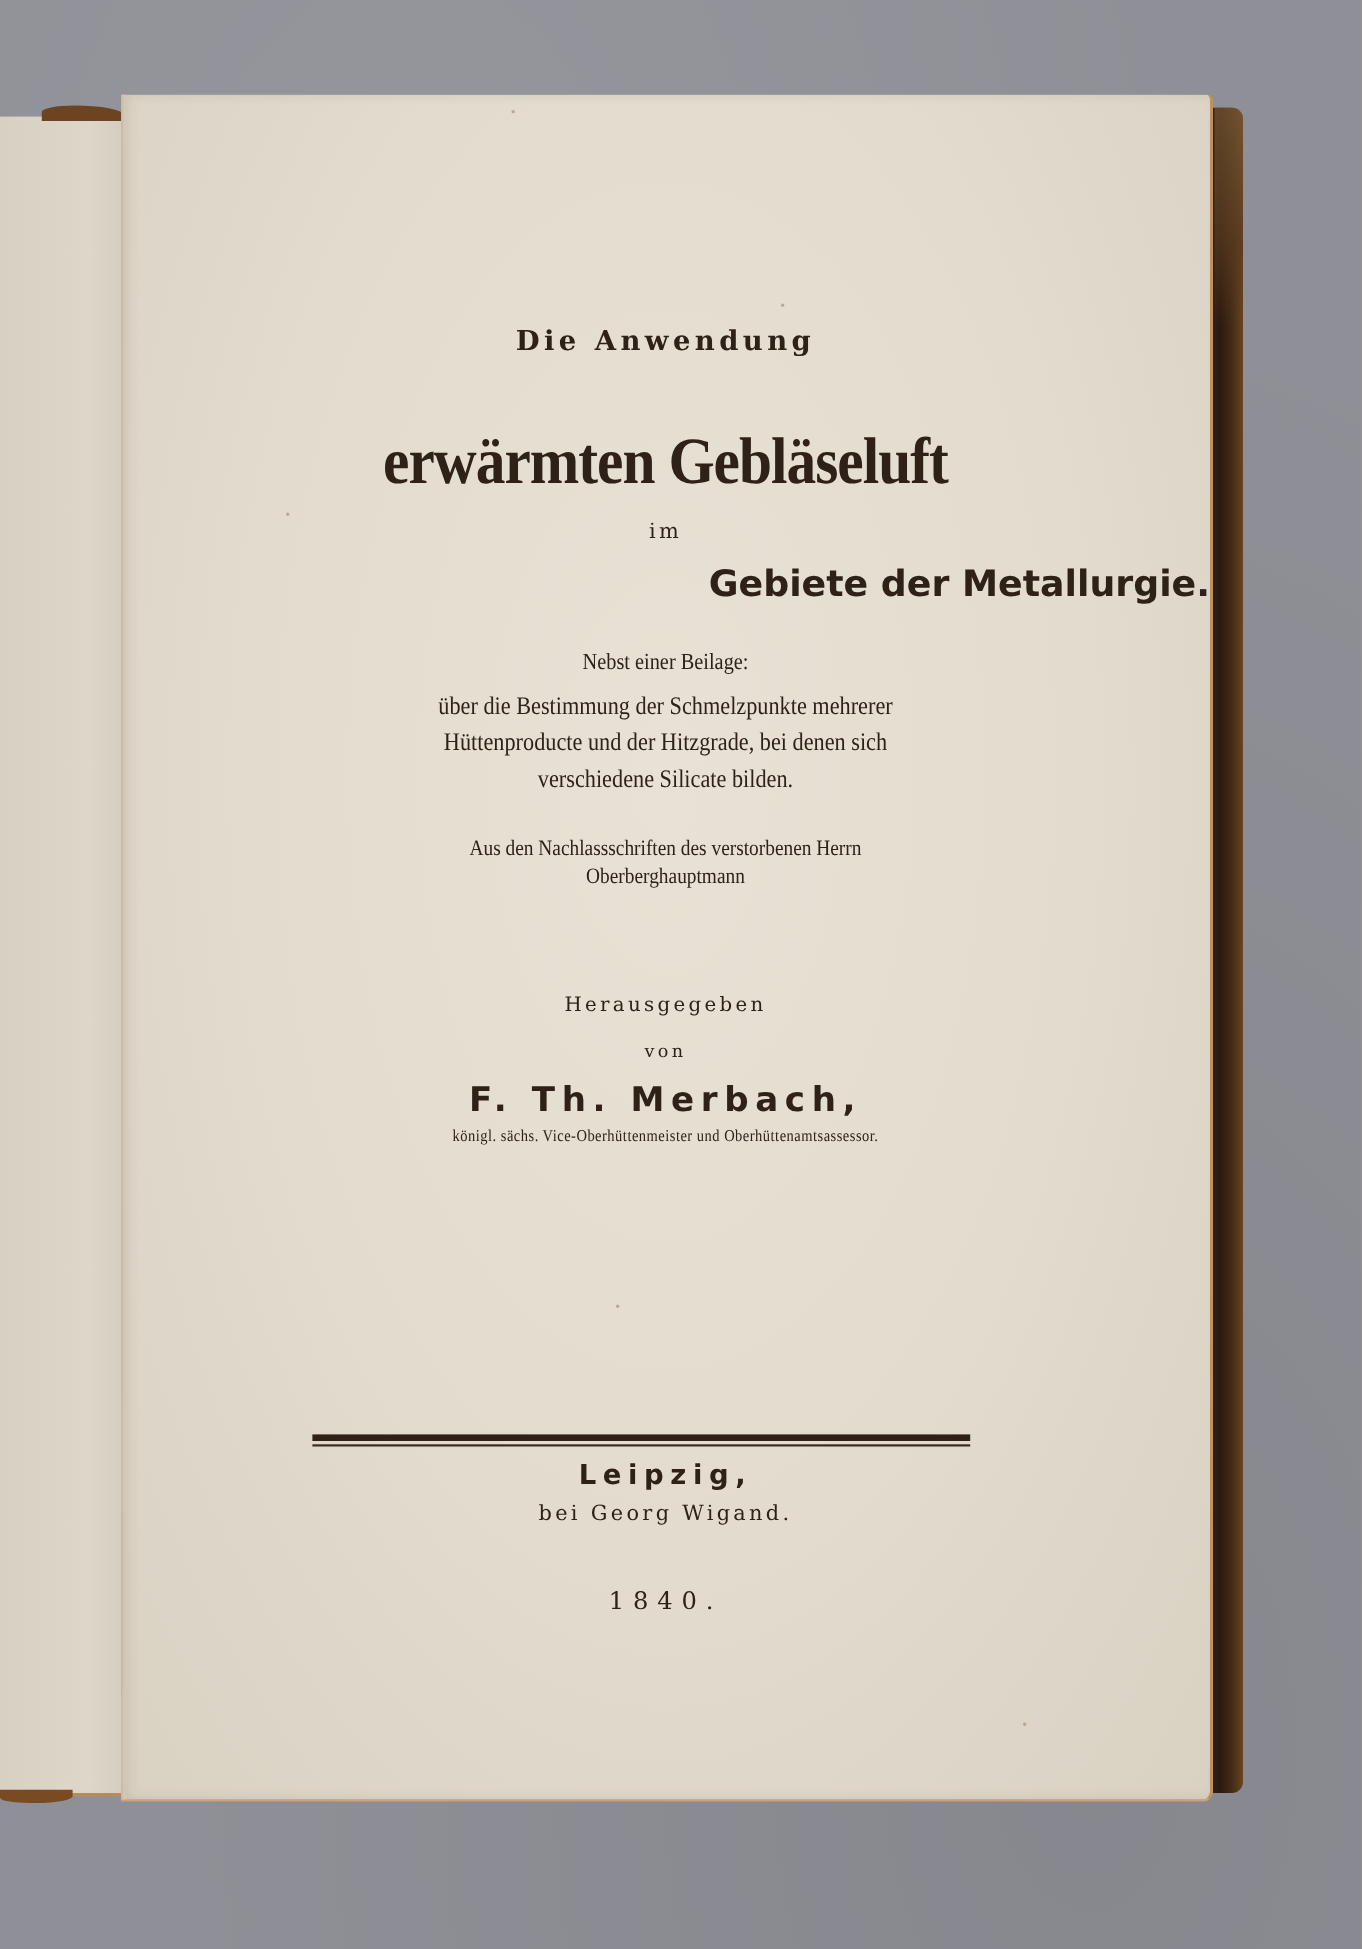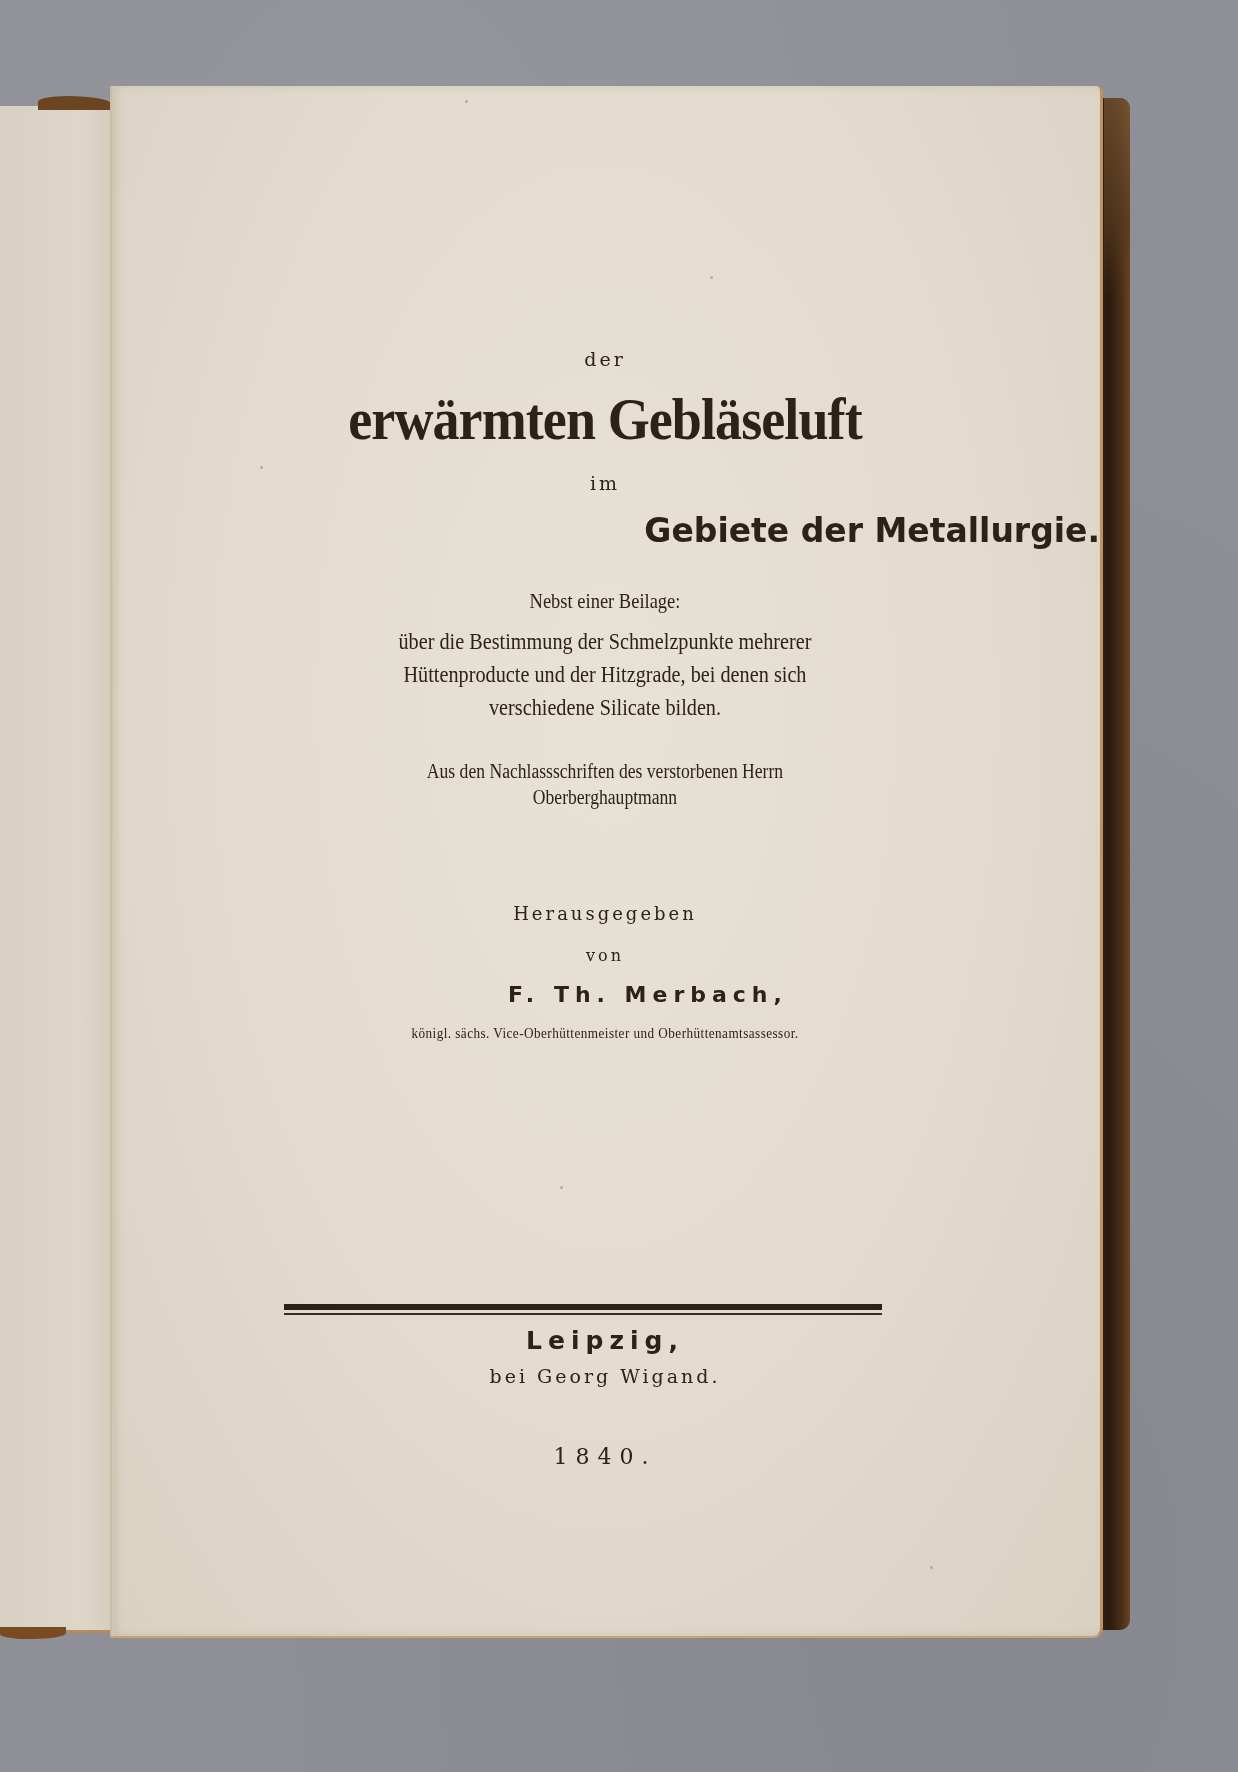--- a/index.html
+++ b/index.html
@@ -147,21 +147,21 @@
     #l-gebiete { top: 425px; font-size: 33px; font-family: "DejaVu Sans", sans-serif; font-weight: bold; letter-spacing: 0px; text-align: right; }
     #l-nebst { top: 503px; font-size: 21px; }
     #l-uber { top: 543px; font-size: 23px; }
     #l-hutten { top: 576px; font-size: 23px; }
     #l-verschied { top: 609px; font-size: 23px; }
     #l-aus { top: 674px; font-size: 20px; }
     #l-ober { top: 700px; font-size: 20px; }
     #l-freiherrn { top: 738px; font-size: 24px; }
     #l-heraus { top: 817px; font-size: 18px; }
     #l-von { top: 860px; font-size: 16px; }
-    #l-merbach { top: 896px; font-size: 22px; padding-left: 43px; }
+    #l-merbach { top: 896px; font-size: 31px; }
     #l-konigl { top: 939px; font-size: 15px; letter-spacing: 0.5px; }
 
     .rule-thick {
       position: absolute;
       left: 174px;
       top: 1218px;
       width: 598px;
       height: 6px;
       background: #2e2218;
     }
@@ -195,21 +195,21 @@
 <div class="left-page-torn-bottom"></div>
 
 <div class="cover-edge"></div>
 <div class="cover-wear"></div>
 
 <div class="right-page">
   <div class="gutter-line"></div>
 </div>
 
 <div class="title-block">
-  <div id="l-der1" class="line spaced-light">der</div>
+  <div id="l-die" class="line spaced-bold">Die Anwendung</div>
   <div id="l-main" class="line fat-face">erwärmten Gebläseluft</div>
   <div id="l-im" class="line spaced-light">im</div>
   <div id="l-gebiete" class="line">Gebiete der Metallurgie.</div>
 
   <div id="l-nebst" class="line condensed">Nebst einer Beilage:</div>
   <div id="l-uber" class="line condensed">über die Bestimmung der Schmelzpunkte mehrerer</div>
   <div id="l-hutten" class="line condensed">Hüttenproducte und der Hitzgrade, bei denen sich</div>
   <div id="l-verschied" class="line condensed">verschiedene Silicate bilden.</div>
 
   <div id="l-aus" class="line condensed">Aus den Nachlassschriften des verstorbenen Herrn</div>

